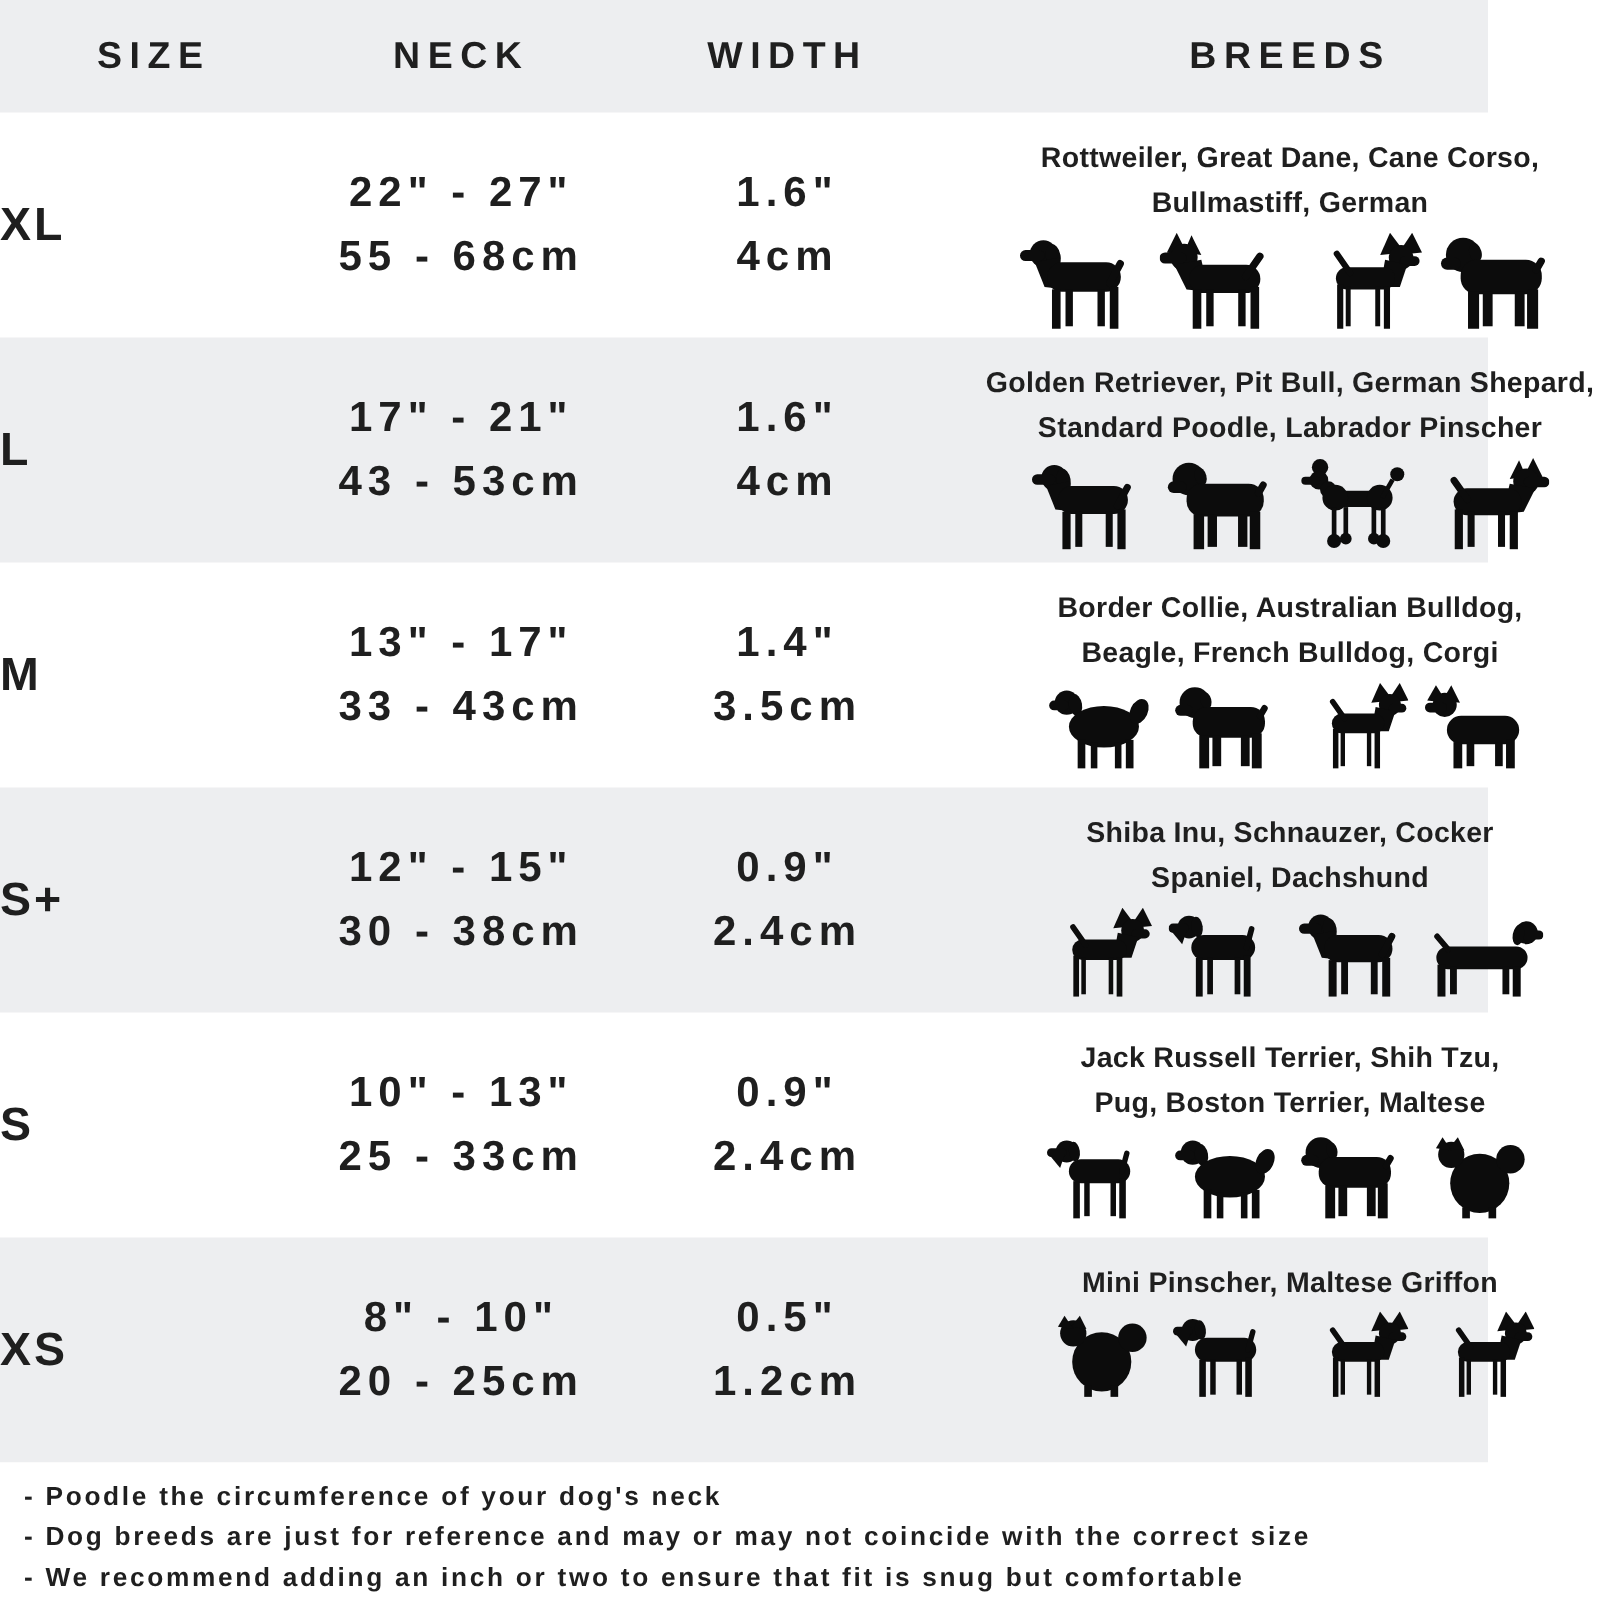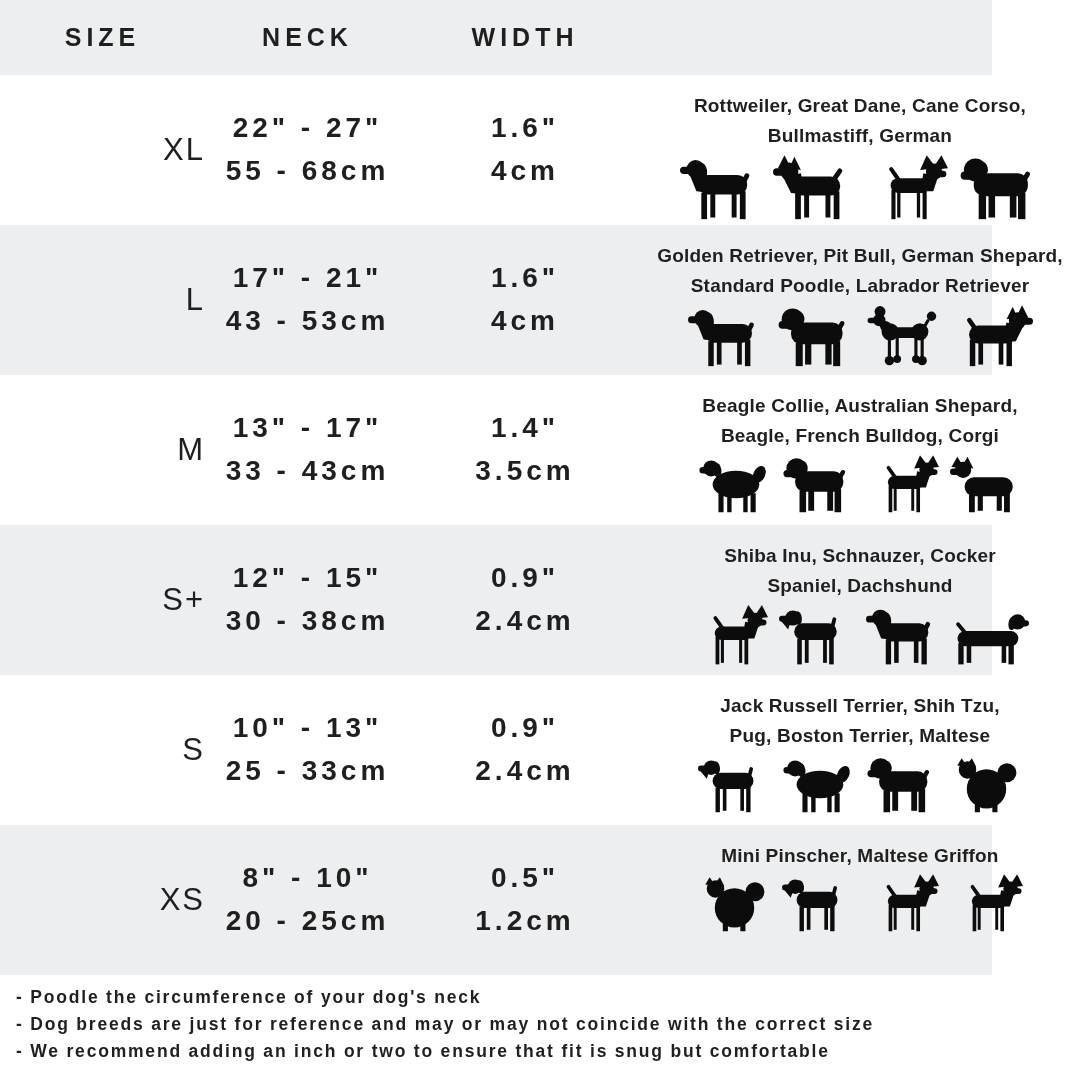--- a/index.html
+++ b/index.html
@@ -17,21 +17,21 @@
     align-items:center;
   }
   .header-row{height:75px;background:#edeef0;flex:0 0 auto;}
   .th{
     font-weight:bold;font-size:25px;letter-spacing:5px;
     text-align:center;
   }
   .data-row{height:150px;flex:0 0 auto;}
   .data-row.alt{background:#edeef0;}
   .size-label{
-    text-align:right;font-weight:normal;font-size:31px;letter-spacing:2px;
+    text-align:left;font-weight:bold;font-size:31px;letter-spacing:2px;
   }
   .meas{
     text-align:center;font-weight:bold;font-size:28px;letter-spacing:4px;
     line-height:1.52;white-space:nowrap;
   }
   .c-breeds{
     display:flex;flex-direction:column;align-items:center;justify-content:flex-start;
     height:100%;padding-top:16px;box-sizing:border-box;
   }
   .breeds-text{
@@ -188,20 +188,21 @@
     </symbol>
   </defs>
 </svg>
 
 <div class="sheet">
 
   <div class="row header-row">
     <div class="th">SIZE</div>
     <div class="th">NECK</div>
     <div class="th">WIDTH</div>
+    <div class="th">BREEDS</div>
   </div>
 
   <div class="row data-row">
     <div class="size-label">XL</div>
     <div class="meas">
       <div>22" - 27"</div>
       <div>55 - 68cm</div>
     </div>
     <div class="meas">
       <div>1.6"</div>
@@ -232,21 +233,21 @@
     <div class="meas">
       <div>17" - 21"</div>
       <div>43 - 53cm</div>
     </div>
     <div class="meas">
       <div>1.6"</div>
       <div>4cm</div>
     </div>
     <div class="c-breeds">
       <div class="breeds-text">Golden Retriever, Pit Bull, German Shepard,</div>
-      <div class="breeds-text">Standard Poodle, Labrador Retriever</div>
+      <div class="breeds-text">Standard Poodle, Labrador Pinscher</div>
       <div class="dogs dogs-l">
         <svg class="dog" viewBox="0 0 100 80">
             <use href="#sil-floppy"></use>
           </svg>
         <svg class="dog" viewBox="0 0 100 80">
             <use href="#sil-stocky"></use>
           </svg>
         <svg class="dog" viewBox="0 0 100 80">
             <use href="#sil-poodle"></use>
           </svg>
@@ -261,21 +262,21 @@
     <div class="size-label">M</div>
     <div class="meas">
       <div>13" - 17"</div>
       <div>33 - 43cm</div>
     </div>
     <div class="meas">
       <div>1.4"</div>
       <div>3.5cm</div>
     </div>
     <div class="c-breeds">
-      <div class="breeds-text">Beagle Collie, Australian Shepard,</div>
+      <div class="breeds-text">Border Collie, Australian Bulldog,</div>
       <div class="breeds-text">Beagle, French Bulldog, Corgi</div>
       <div class="dogs dogs-m">
         <svg class="dog" viewBox="0 0 100 80">
             <use href="#sil-fluffy"></use>
           </svg>
         <svg class="dog" viewBox="0 0 100 80">
             <use href="#sil-stocky"></use>
           </svg>
         <svg class="dog flip" viewBox="0 0 100 80">
             <use href="#sil-chi"></use>

